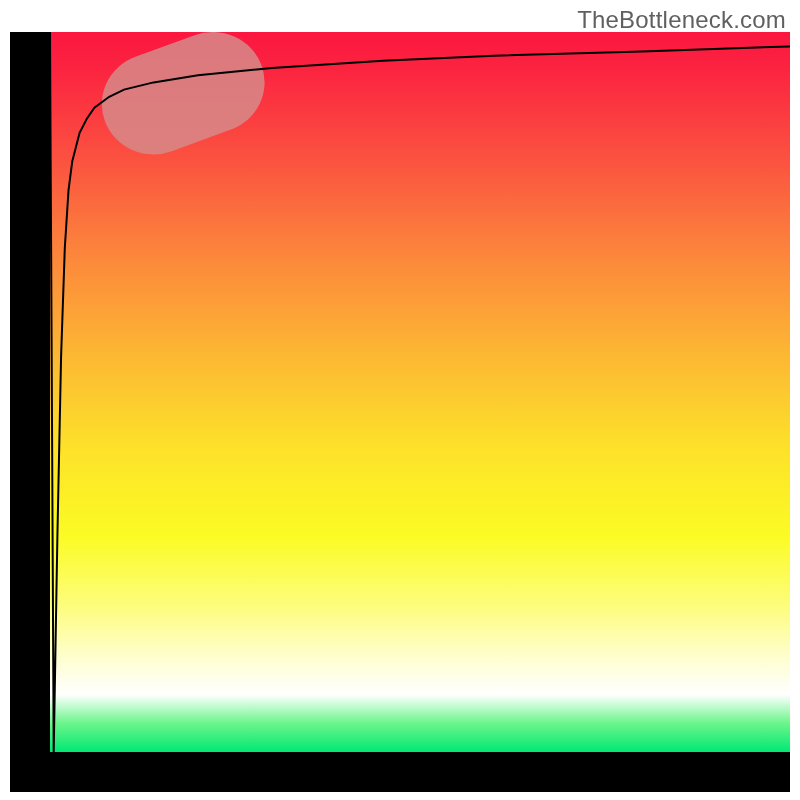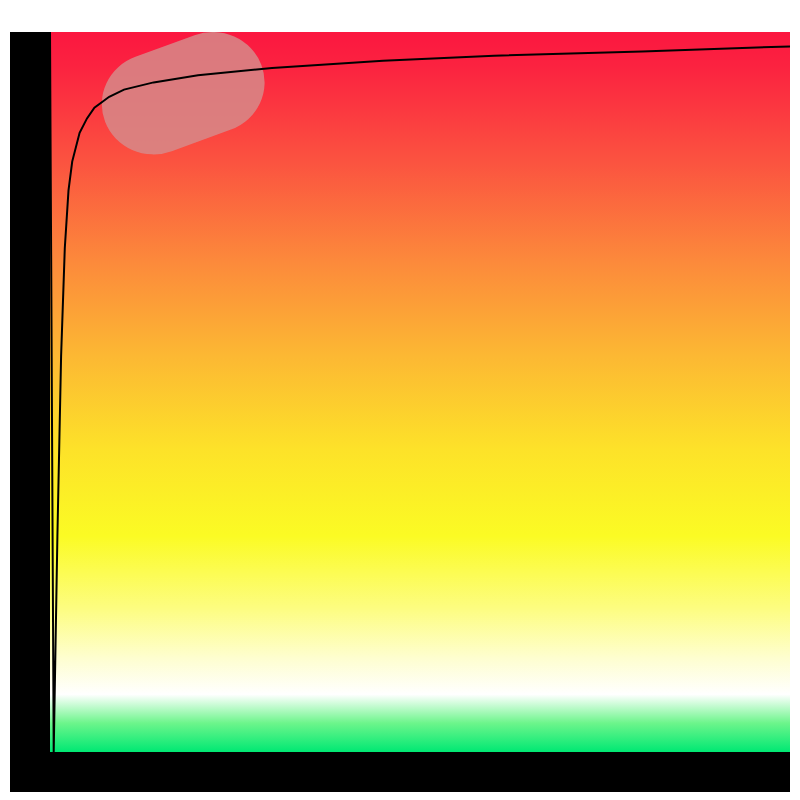--- a/index.html
+++ b/index.html
@@ -54,20 +54,21 @@
     width: 100%;
     height: 100%;
     display: block;
   }
 </style>
 </head>
 <body>
 
 <div class="frame">
 
+  <div class="attribution">TheBottleneck.com</div>
 
   <div class="plot-outer">
     <div class="plot-inner">
 
       <svg class="gradient" viewBox="0 0 100 100" preserveAspectRatio="none">
         <defs>
           <linearGradient id="heat" x1="0" y1="0" x2="0" y2="1">
               <stop offset="0%" stop-color="#fb1740"></stop>
               <stop offset="5%" stop-color="#fb2340"></stop>
               <stop offset="18%" stop-color="#fb5340"></stop>

